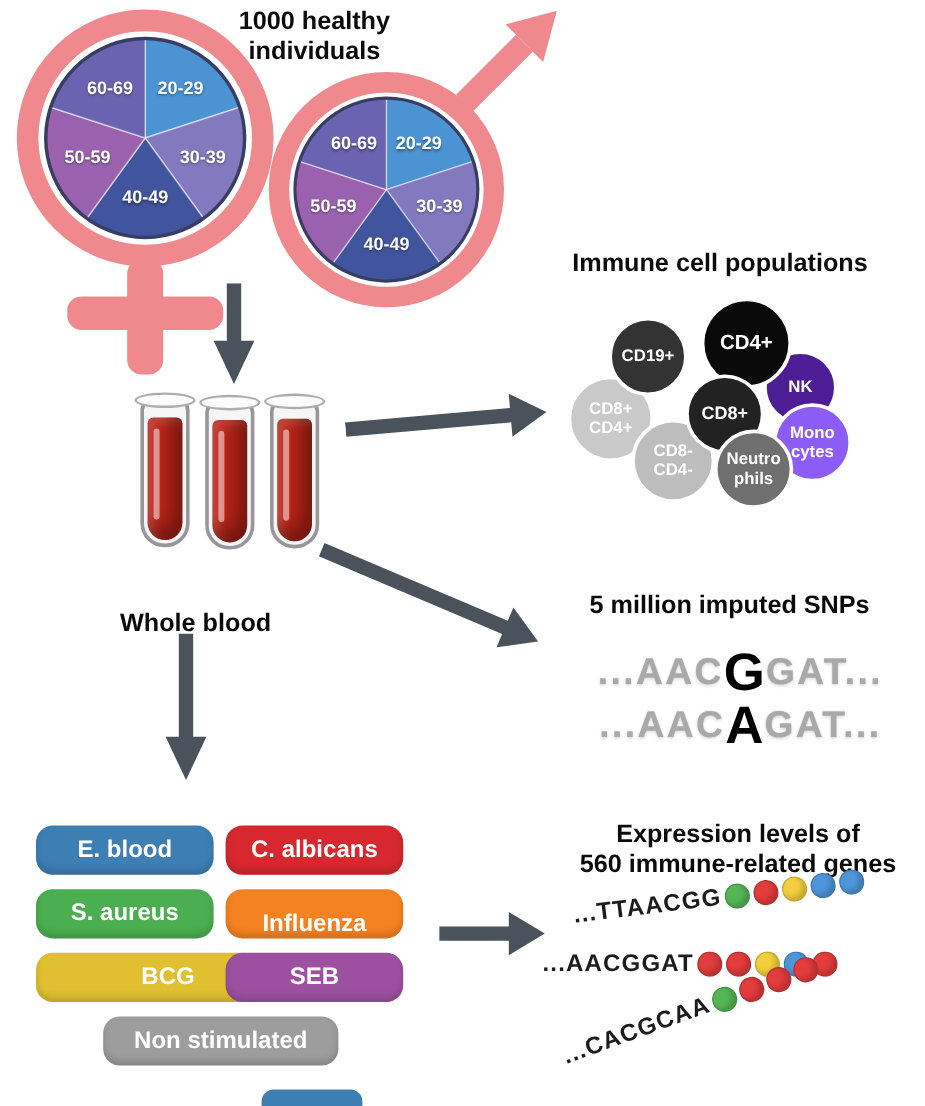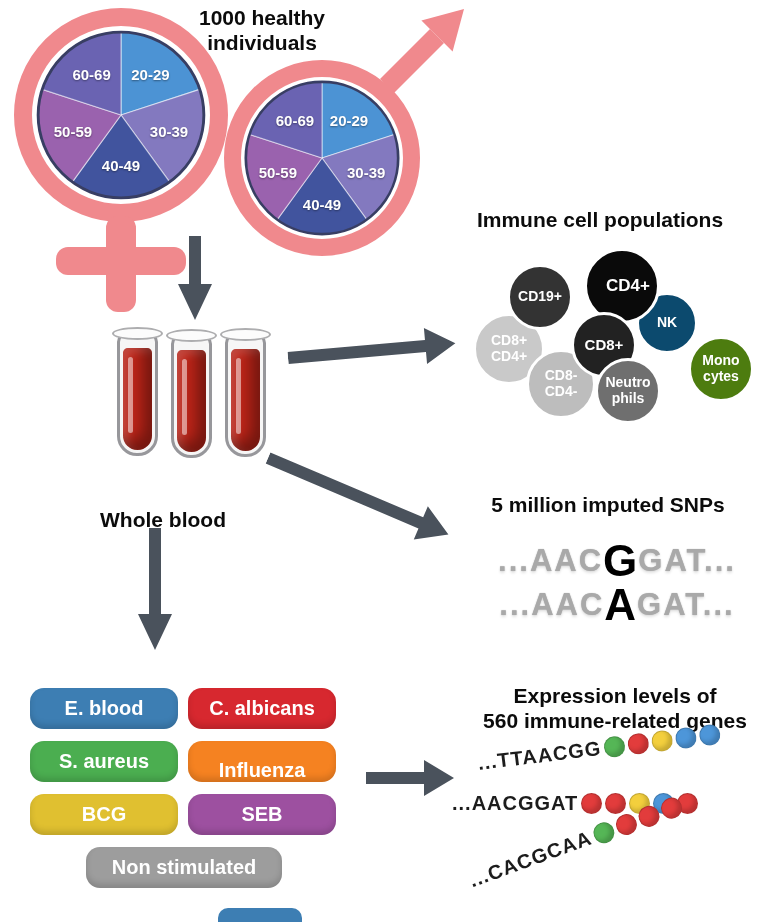--- a/index.html
+++ b/index.html
@@ -120,27 +120,27 @@
   </svg>
 
   <div class="heading" style="left:450px;top:208px;width:300px;">Immune cell populations</div>
 
   <div class="cell" style="left: 473px; top: 313px; width: 72px; height: 72px; z-index: 1; background-color: rgb(201, 201, 201);">
     <span class="lbl">CD8+ CD4+</span>
   </div>
   <div class="cell" style="left: 507px; top: 264px; width: 66px; height: 66px; z-index: 2; background-color: rgb(51, 51, 51); align-items: center;">
     <span class="lbl">CD19+</span>
   </div>
-  <div class="cell" style="left: 636px; top: 292px; width: 62px; height: 62px; z-index: 2; background-color: #0c4a6e; text-align: center;">
+  <div class="cell" style="left: 636px; top: 292px; width: 62px; height: 62px; z-index: 2; background-color: #4c1d95; text-align: center;">
     <span class="lbl">NK</span>
   </div>
-  <div class="cell" style="left: 688px; top: 336px; width: 66px; height: 66px; z-index: 3; background-color: #4d7c0f;">
+  <div class="cell" style="left: 644px; top: 336px; width: 66px; height: 66px; z-index: 3; background-color: #8b5cf6;">
     <span class="lbl">Mono cytes</span>
   </div>
-  <div class="cell" style="left: 584px; top: 248px; width: 76px; height: 76px; z-index: 4; font-size: 17px; background-color: rgb(10, 10, 10); text-align: right;">
+  <div class="cell" style="left: 584px; top: 248px; width: 76px; height: 76px; z-index: 4; font-size: 17px; background-color: rgb(10, 10, 10);">
     <span class="lbl">CD4+</span>
   </div>
   <div class="cell" style="left: 526px; top: 349px; width: 70px; height: 70px; z-index: 4; background-color: rgb(189, 189, 189);">
     <span class="lbl">CD8- CD4-</span>
   </div>
   <div class="cell" style="left: 571px; top: 312px; width: 66px; height: 66px; z-index: 5; font-size: 15px; background-color: rgb(34, 34, 34);">
     <span class="lbl">CD8+</span>
   </div>
   <div class="cell" style="left: 595px; top: 358px; width: 66px; height: 66px; z-index: 6; background-color: rgb(111, 111, 111);">
     <span class="lbl">Neutro phils</span>
@@ -167,21 +167,21 @@
   </div>
   <div class="pill" style="left: 188px; top: 688px; width: 148px; background-color: rgb(215, 40, 47);">
     <span>C. albicans</span>
   </div>
   <div class="pill" style="left: 30px; top: 741px; width: 148px; background-color: rgb(75, 174, 80);">
     <span>S. aureus</span>
   </div>
   <div class="pill" style="left: 188px; top: 741px; width: 148px; background-color: rgb(245, 130, 33); align-items: flex-end;">
     <span>Influenza</span>
   </div>
-  <div class="pill" style="left: 30px; top: 794px; width: 148px; background-color: rgb(224, 192, 48);">
+  <div class="pill" style="left: 30px; top: 794px; width: 148px; background-color: rgb(224, 192, 48); padding-left: 36px;">
     <span>BCG</span>
   </div>
   <div class="pill" style="left: 188px; top: 794px; width: 148px; background-color: rgb(157, 80, 160);">
     <span>SEB</span>
   </div>
   <div class="pill" style="left: 86px; top: 847px; width: 196px; background-color: rgb(157, 157, 157);">
     <span>Non stimulated</span>
   </div>
 
   <div style="position: absolute; left: 218px; top: 908px; width: 84px; height: 14px; border-radius: 10px 10px 0px 0px; background-color: rgb(61, 126, 179);"></div>

